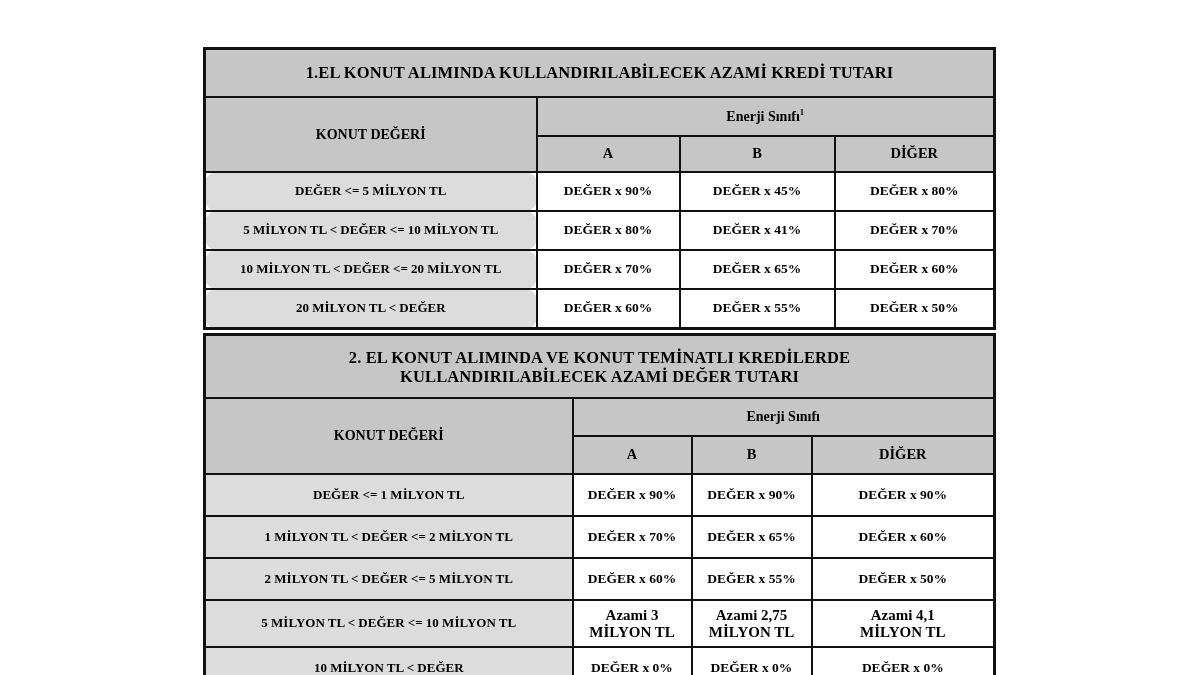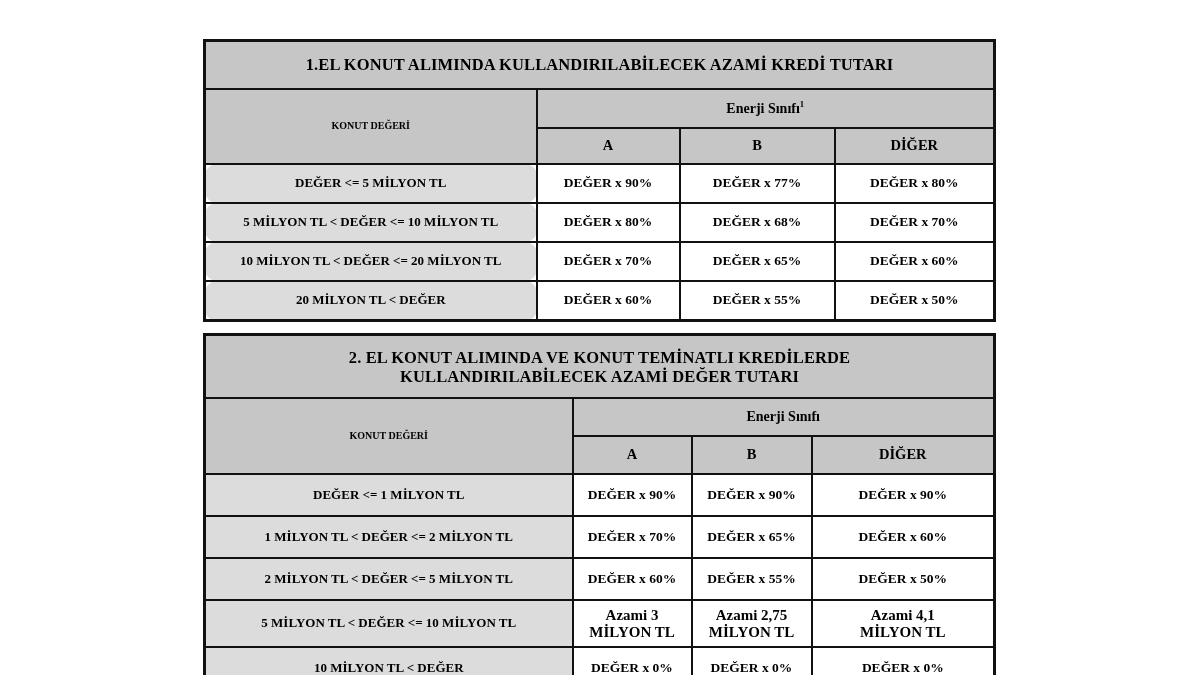--- a/index.html
+++ b/index.html
@@ -75,27 +75,27 @@
     white-space: normal;
     line-height: 1.12;
     font-size: 15px;
   }
   sup {
     font-size: 0.62em;
     vertical-align: super;
     line-height: 0;
   }
   .konut-head {
-    font-size: 10px;
+    font-size: 14px;
   }
 
   
   #table-1 {
     left: 203px;
-    top: 39px;
+    top: 47px;
     width: 790px;
   }
   #table-1 .c-label { width: 332px; }
   #table-1 .c-a     { width: 143px; }
   #table-1 .c-b     { width: 155px; }
   #table-1 .c-d     { width: 160px; }
   #table-1 .r-title td   { height: 42px; }
   #table-1 .r-group td   { height: 33px; }
   #table-1 .r-cols td    { height: 30px; }
   #table-1 .r-data td    { height: 33px; border-radius: 12px; }
@@ -138,27 +138,27 @@
       </tr>
       <tr class="r-cols">
         <td class="col-head shade-head">A</td>
         <td class="col-head shade-head">B</td>
         <td class="col-head shade-head">DİĞER</td>
       </tr>
 
       <tr class="r-data">
         <td class="row-label shade-label">DEĞER &lt;= 5 MİLYON TL</td>
         <td class="cell-val shade-value">DEĞER x 90%</td>
-        <td class="cell-val shade-value">DEĞER x 77%</td>
+        <td class="cell-val shade-value">DEĞER x 45%</td>
         <td class="cell-val shade-value">DEĞER x 80%</td>
       </tr>
       <tr class="r-data">
         <td class="row-label shade-label">5 MİLYON TL &lt; DEĞER &lt;= 10 MİLYON TL</td>
         <td class="cell-val shade-value">DEĞER x 80%</td>
-        <td class="cell-val shade-value">DEĞER x 68%</td>
+        <td class="cell-val shade-value">DEĞER x 41%</td>
         <td class="cell-val shade-value">DEĞER x 70%</td>
       </tr>
       <tr class="r-data">
         <td class="row-label shade-label">10 MİLYON TL &lt; DEĞER &lt;= 20 MİLYON TL</td>
         <td class="cell-val shade-value">DEĞER x 70%</td>
         <td class="cell-val shade-value">DEĞER x 65%</td>
         <td class="cell-val shade-value">DEĞER x 60%</td>
       </tr>
       <tr class="r-data">
         <td class="row-label shade-label">20 MİLYON TL &lt; DEĞER</td>

